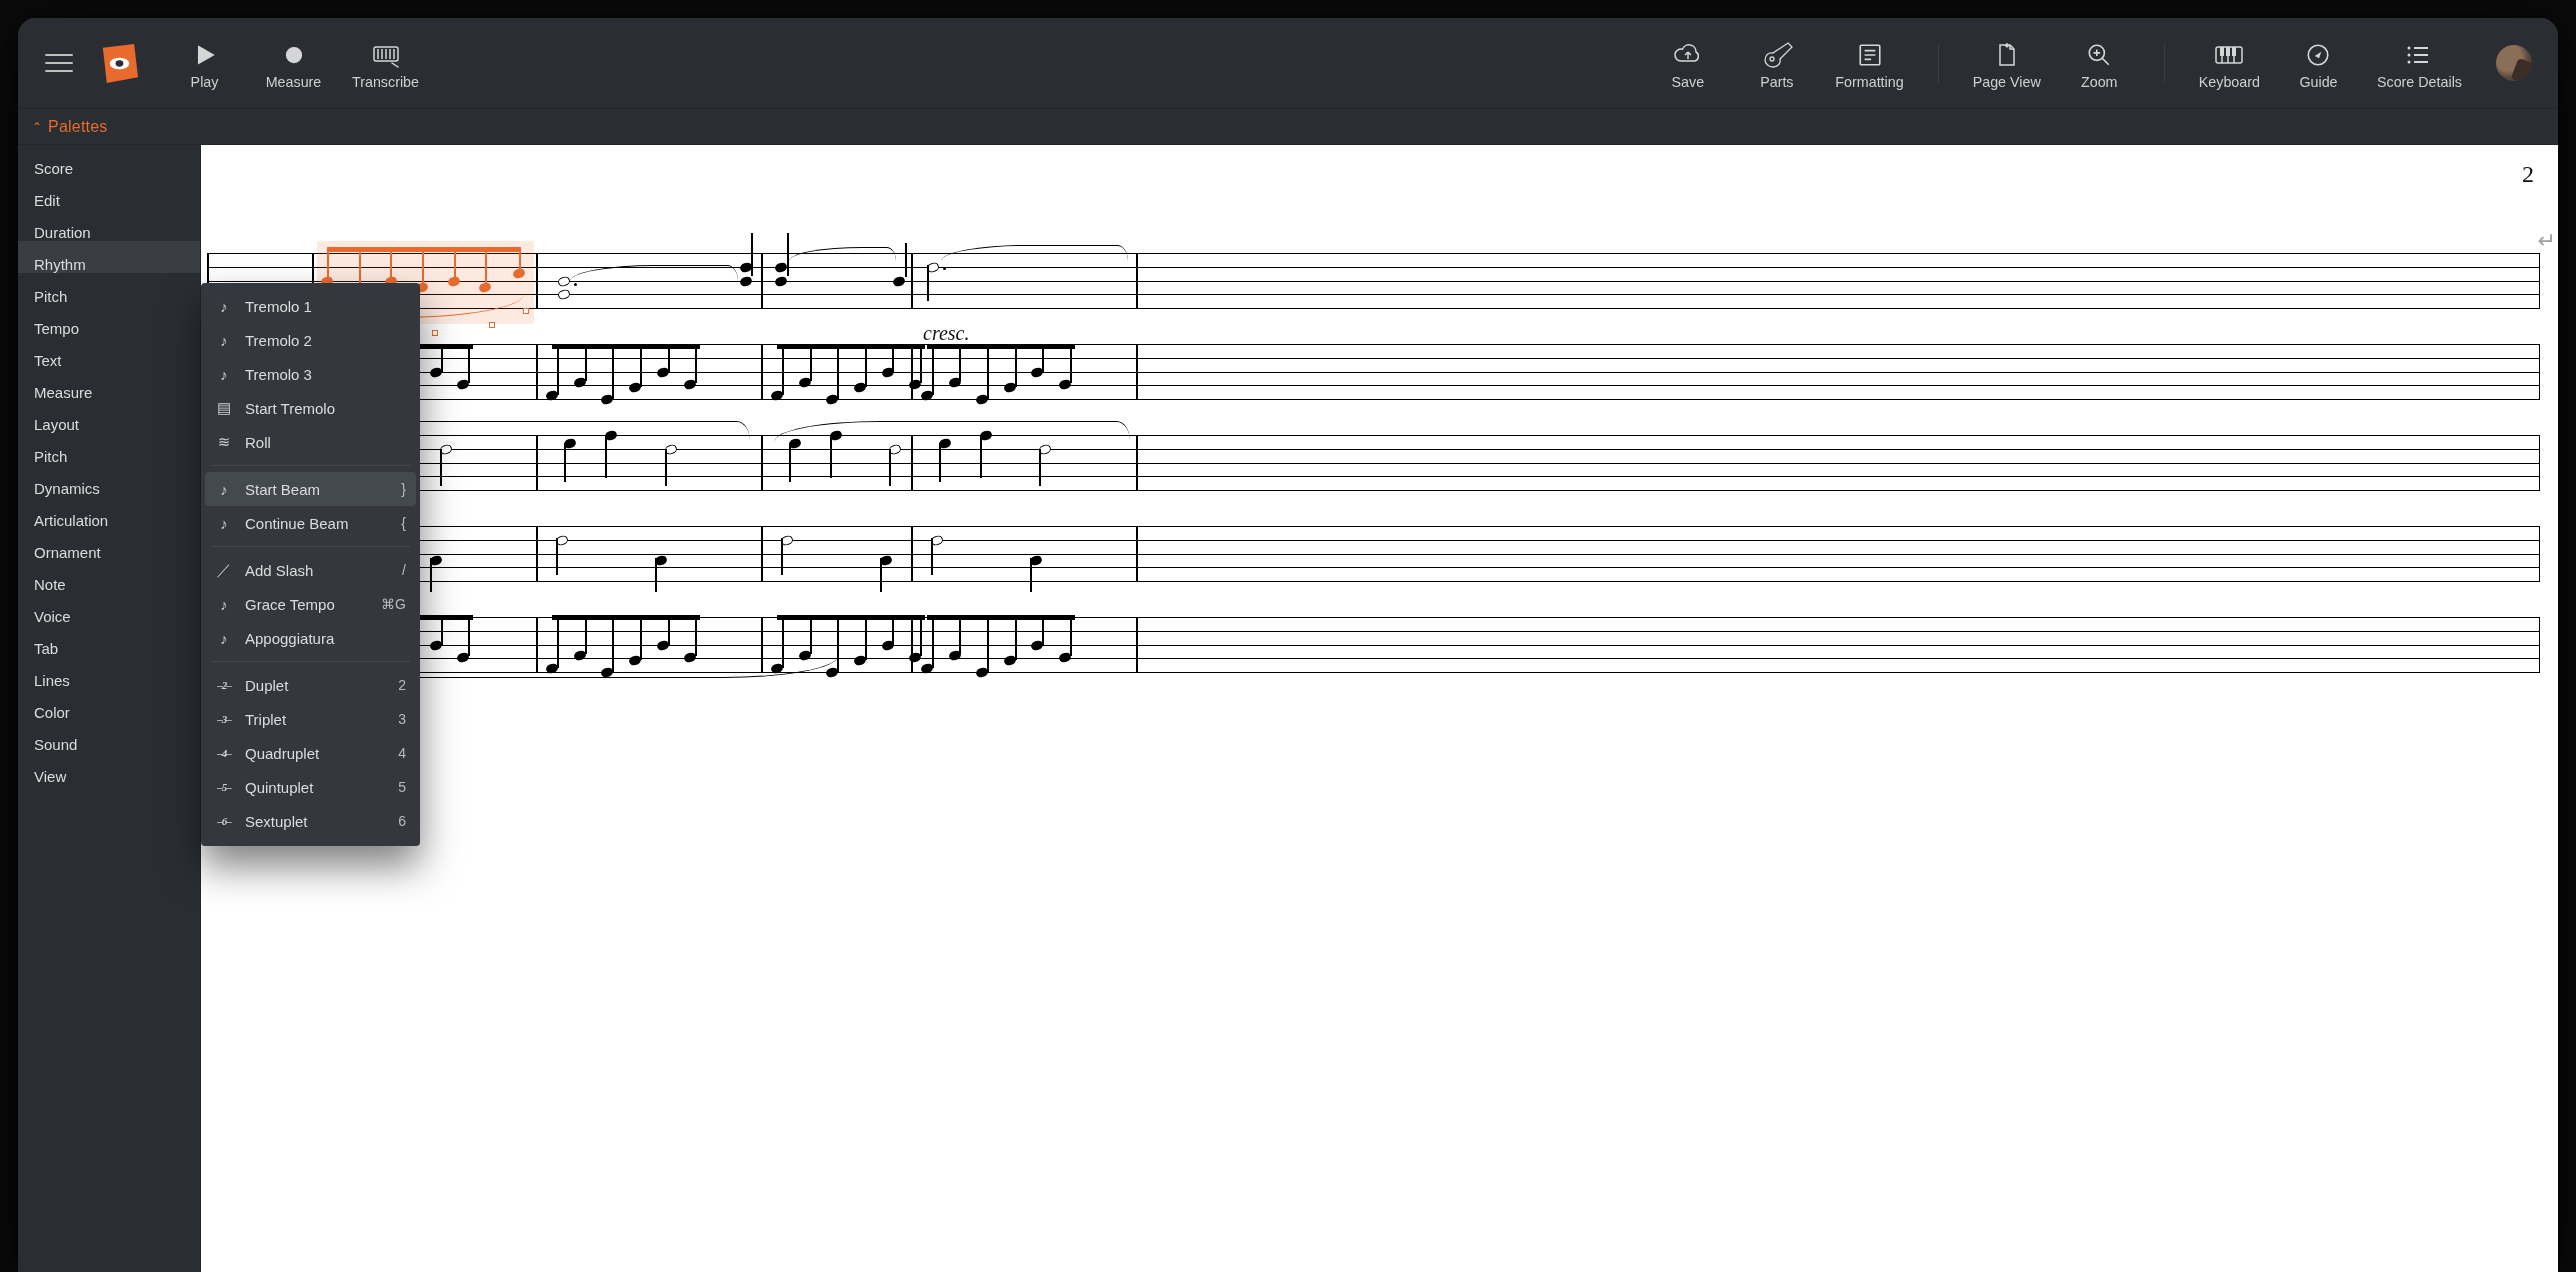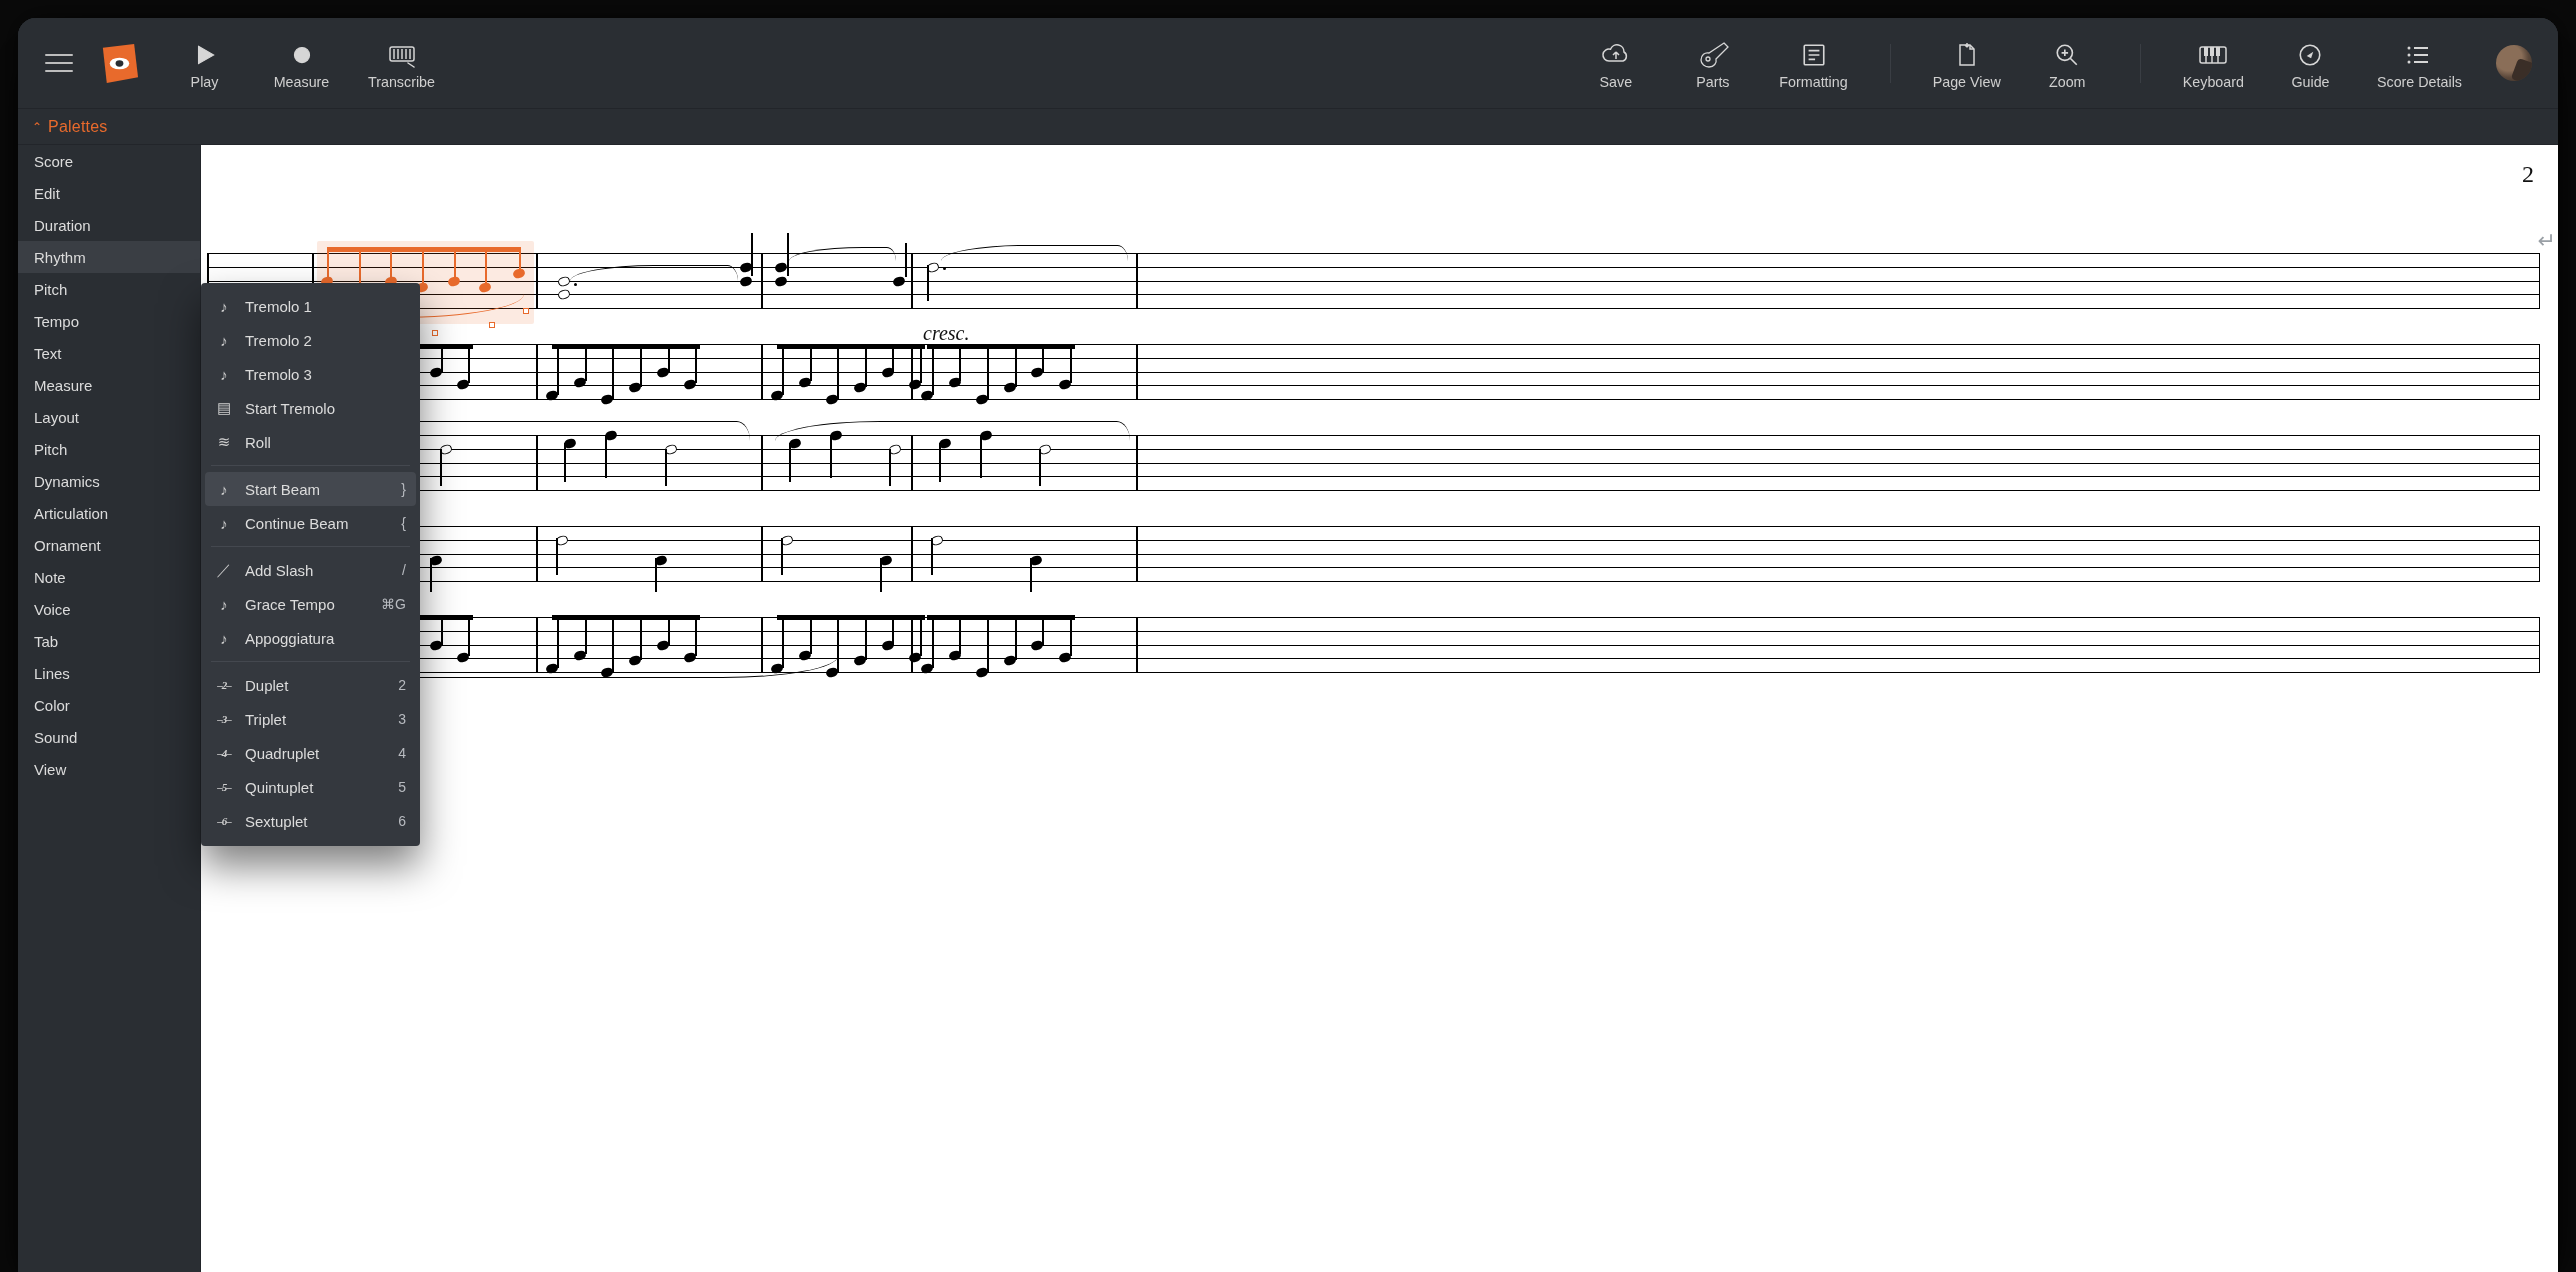--- a/index.html
+++ b/index.html
@@ -32,21 +32,21 @@
     display: flex; flex-direction: column; justify-content: center; align-items: center; gap: 6px;
     cursor: pointer;
   }
   .hamburger span { display:block; width: 28px; height: 2px; background: #bdbdbd; border-radius: 1px; }
   .logo {
     width: 43px; height: 43px; margin: 0 18px 0 6px;
     display: flex; align-items: center; justify-content: center;
   }
   .logo svg { width: 43px; height: 43px; display:block; }
 
-  .tb-group { display: flex; align-items: center; gap: 36px; padding: 0 16px; }
+  .tb-group { display: flex; align-items: center; gap: 28px; padding: 0 16px; }
   .tb-spacer { flex: 1; }
   .tb-sep { width: 1px; height: 39px; background: #3a3e44; align-self: center; margin: 0 6px; }
 
   .tb-btn {
     display: flex; flex-direction: column; align-items: center; justify-content: center;
     min-width: 61px; height: 91px; cursor: pointer;
     color: #d6d6d6; font-size: 15px;
     user-select: none;
   }
   .tb-btn .tb-icon {
@@ -72,21 +72,21 @@
   .palettes-label { color: #e86a2c; font-size: 16px; font-weight: 500; letter-spacing: 0.2px; }
 
   
   .main { flex: 1; display: flex; min-height: 0; position: relative; }
 
   .sidebar {
     width: 183px; background: #2a2e33; border-right: 1px solid #22252a;
     overflow: hidden;
   }
   .side-item {
-    height: 32px; display: flex; align-items: center;
+    height: 32px; display: flex; align-items: flex-end;
     padding: 0 16px; font-size: 15px; color: #dcdcdc; cursor: pointer;
   }
   .side-item.selected { background: #3a3e44; }
 
   .canvas-wrap { flex: 1; background: #2a2e33; overflow: hidden; }
   .page {
     margin: 0; background: #fff; height: 100%;
     position: relative; overflow: hidden;
   }
   .page-number {

